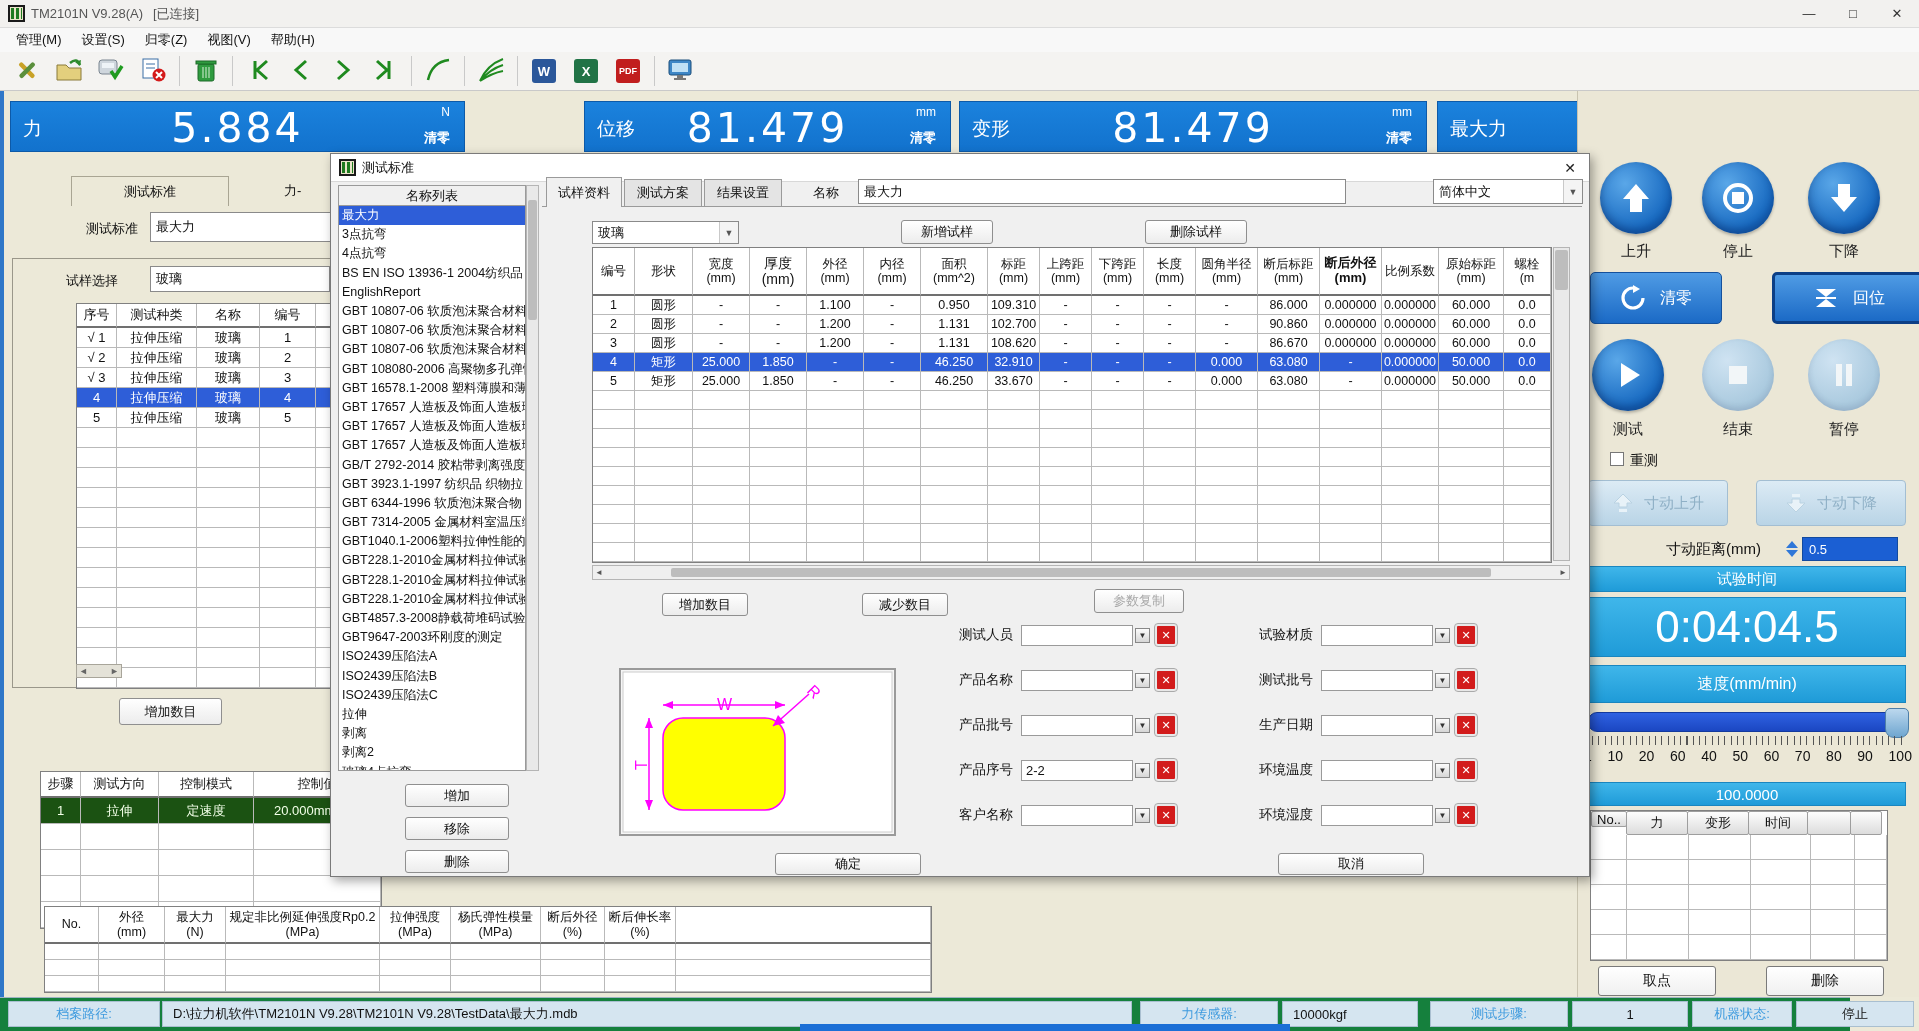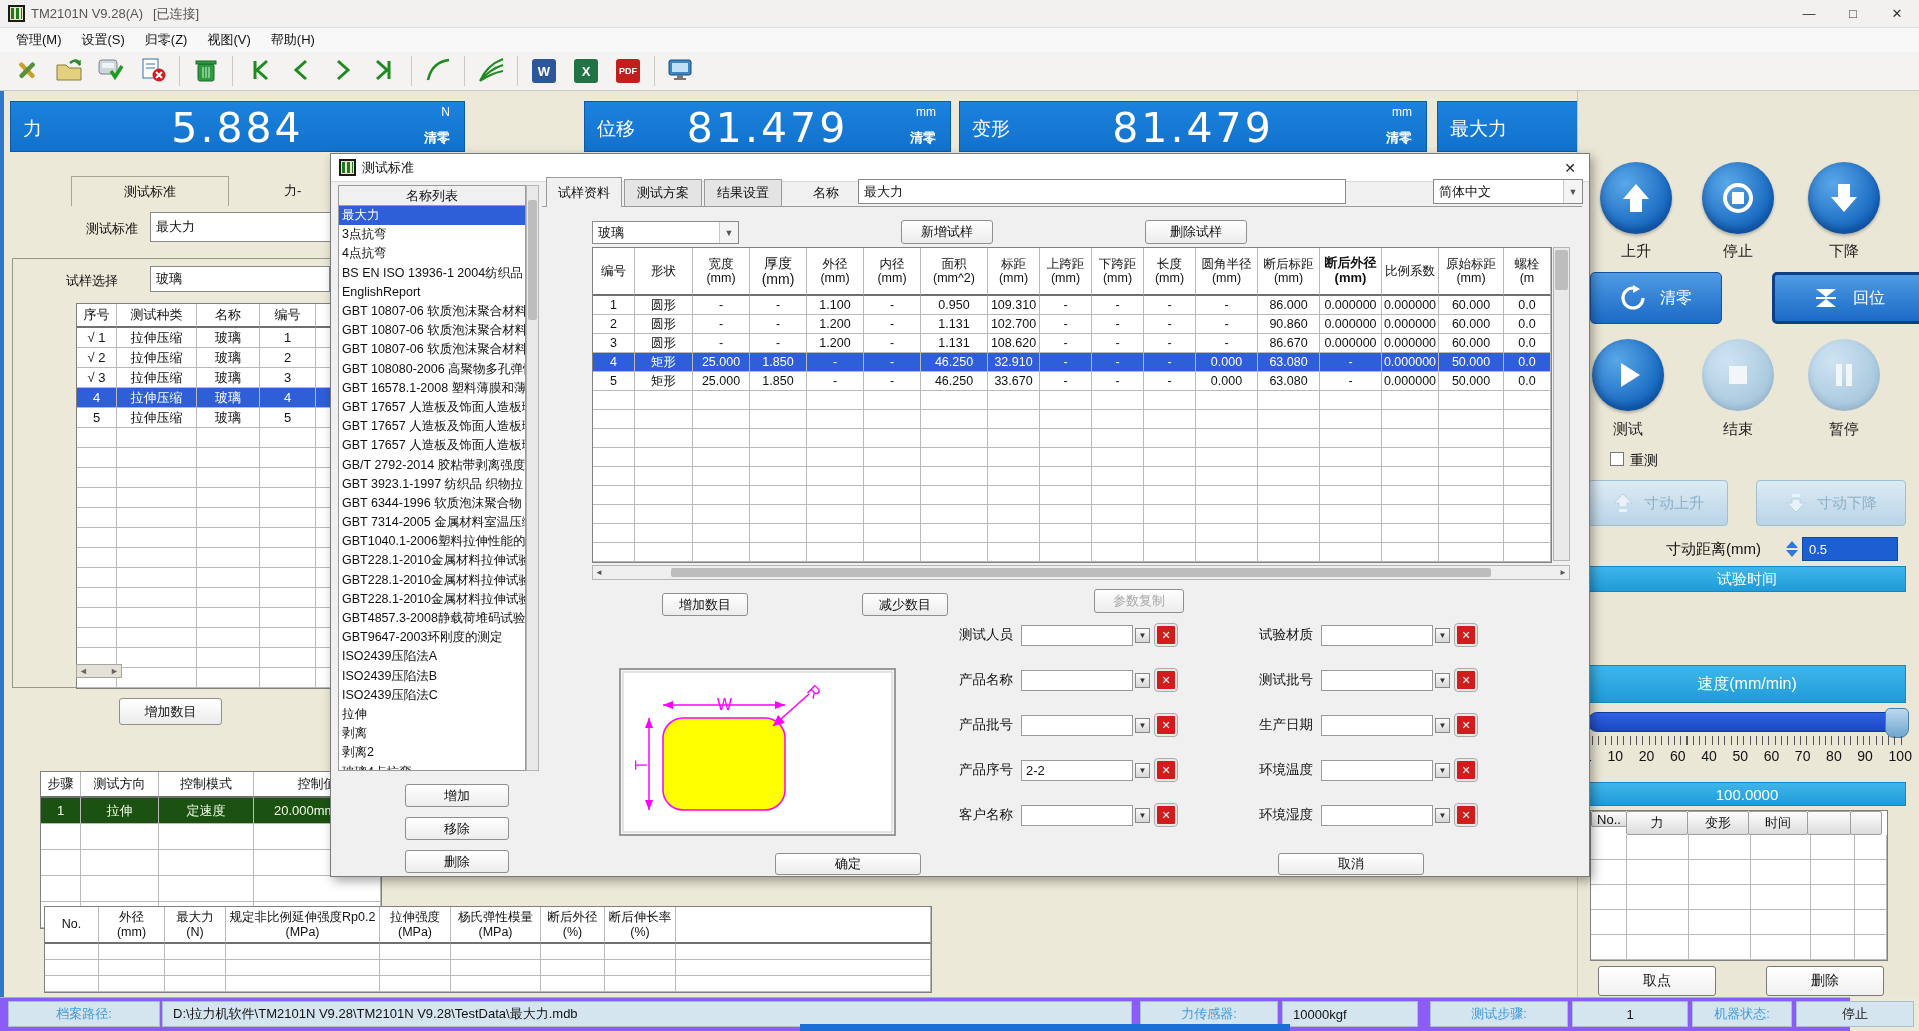--- a/index.html
+++ b/index.html
@@ -35,21 +35,21 @@
   
   .tab1{position:absolute;left:71px;top:176px;width:156px;height:29px;background:#ece9d8;border:1px solid #a9a593;border-bottom:none;display:flex;align-items:center;justify-content:center;}
   .tab2{position:absolute;left:284px;top:182px;color:#111;}
   .lbl{position:absolute;color:#111;}
   .inp{position:absolute;background:#fff;border:1px solid #8a8a8a;box-sizing:border-box;display:flex;align-items:center;padding-left:5px;}
   .groupbox{position:absolute;left:12px;top:258px;width:324px;height:428px;border:1px solid #9a978a;background:#ece9d8;}
   .btn{position:absolute;background:linear-gradient(#ffffff,#ececec);border:1px solid #8f8f8f;border-radius:3px;display:flex;align-items:center;justify-content:center;box-sizing:border-box;}
   .greenrow{background:#1b5212;color:#f2ffe8;}
   .scrollpiece{background:#e4e2d8;border:1px solid #a8a59a;display:flex;align-items:center;justify-content:space-between;color:#666;font-size:9px;padding:0 2px;box-sizing:border-box;}
   
-  .statusbar{position:absolute;left:0;top:997px;width:1850px;height:34px;background:#8b5cf6;border-top:1px solid #9fb4c4;}
+  .statusbar{position:absolute;left:0;top:997px;width:1850px;height:34px;background:#15803d;border-top:1px solid #9fb4c4;}
   .seg{position:absolute;top:3px;height:26px;background:#d5e5f0;border:1px solid #a9bfd0;box-sizing:border-box;display:flex;align-items:center;padding:0 10px;overflow:hidden;white-space:nowrap;}
   .seg.l{color:#3d9ade;justify-content:center;}
   .bluestrip{position:absolute;left:800px;top:1024px;width:490px;height:7px;background:#1b6fd6;}
   
   .rpanel{position:absolute;left:1577px;top:91px;width:342px;height:906px;background:#ebe7d6;border-left:1px solid #c9c4b0;}
   .roundbtn{position:absolute;width:72px;height:72px;border-radius:50%;background:radial-gradient(circle at 35% 30%,#5aa7e8,#1668c0 70%);box-shadow:inset 0 -4px 8px rgba(0,0,40,.3),0 2px 3px rgba(0,0,0,.25);display:flex;align-items:center;justify-content:center;color:#fff;}
   .roundbtn.pale{background:radial-gradient(circle at 35% 30%,#cfe3f2,#a9c9de 70%);color:#efefef;box-shadow:inset 0 -3px 6px rgba(0,0,60,.12);}
   .rlabel{position:absolute;width:90px;text-align:center;font-size:15px;color:#222;}
   .bigbtn{position:absolute;height:52px;border-radius:5px;background:linear-gradient(#4f9be4,#1b6ac6);border:1px solid #15519c;color:#fff;font-size:16px;display:flex;align-items:center;justify-content:center;gap:14px;box-sizing:border-box;}
   .bigbtn.focus{border:3px solid #0c3f86;}
@@ -578,20 +578,21 @@
       </svg>
       <span>寸动下降</span>
     </div>
   <div class="lbl" style="left:1666px;top:540px;font-size:15px;">寸动距离(mm)</div>
   <div class="spin" style="left:1786px;top:537px;height:24px;">
     <span style="border-bottom:7px solid #2f77d8;"></span>
     <span style="border-top:7px solid #2f77d8;"></span>
   </div>
   <div class="jogfield" style="left:1802px;top:537px;width:96px;height:24px;">0.5</div>
   <div class="cyanbar" style="top:566px;height:26px;font-size:15px;">试验时间</div>
+  <div class="cyanbar" style="top:597px;height:60px;font-size:44px;">0:04:04.5</div>
   <div class="cyanbar" style="top:665px;height:38px;font-size:16px;">速度(mm/min)</div>
   <div class="slider">
       <div class="sthumb"></div>
     </div>
   <div class="ruler"></div>
   <div class="ticklabels" id="tickLabels">
       <div>1</div>
       <div>10</div>
       <div>20</div>
       <div>60</div>

